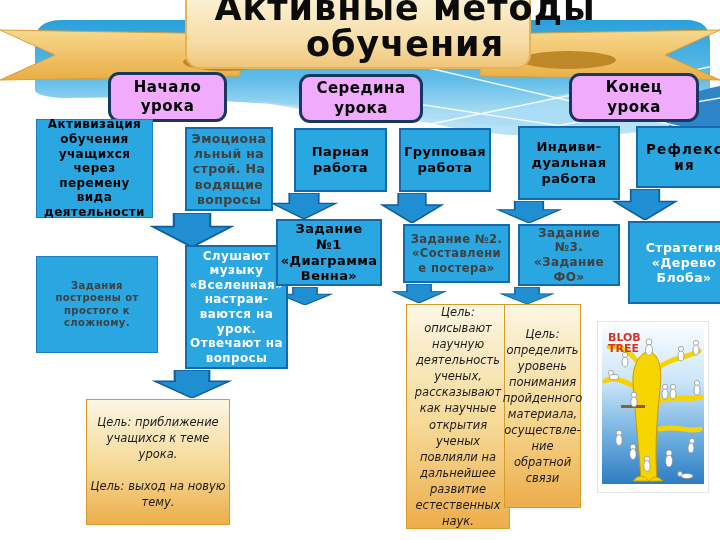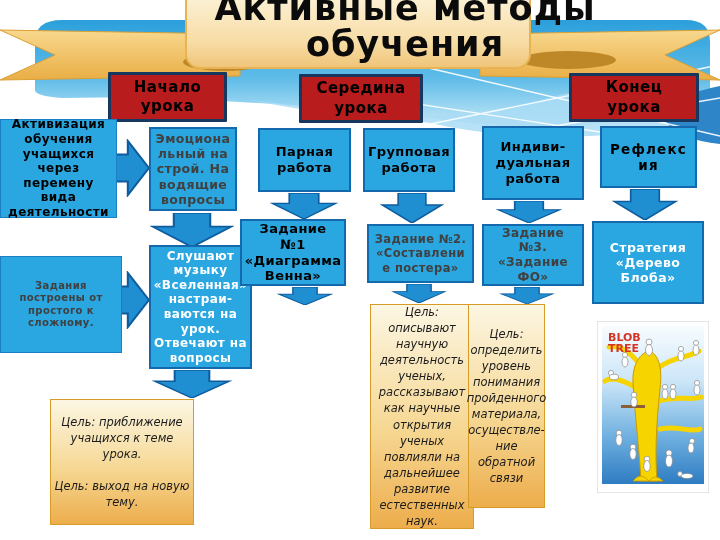--- a/index.html
+++ b/index.html
@@ -19,37 +19,37 @@
     background:#2AA7E1;border:2px solid #1468AC;color:#000;
     font-weight:bold;line-height:1.22;letter-spacing:.4px;
   }
   .blue.thin{border-width:1px;border-color:#1A7FC5;}
   .navy{color:#404040;}
   .white{color:#ffffff;}
   .ba{word-break:break-all;}
   .stage{
     position:absolute;display:flex;align-items:center;justify-content:center;
     text-align:center;box-sizing:border-box;
-    background:#b91c1c;border:3px solid #17375E;border-radius:1px;
+    background:#f0abfc;border:3px solid #17375E;border-radius:11px;
     font-size:15px;font-weight:bold;color:#000;letter-spacing:.5px;
     line-height:1.3;z-index:3;padding:18px;
   }
   .goal{
     background:linear-gradient(180deg,#FCF6E3 0%,#F6D894 55%,#EDAD4C 100%);
     border:1px solid #D79B28;font-style:italic;font-size:11.5px;
     color:#1c1c1c;line-height:1.4;white-space:pre-line;padding:16px 3px;
   }
   .arrow{position:absolute;z-index:2;}
   .arrow svg{width:100%;height:100%;}
   #title{
     position:absolute;left:145px;top:-10px;width:520px;z-index:2;
     text-align:center;font-weight:bold;color:#0b0b0b;
     font-size:35px;line-height:36px;letter-spacing:1px;
   }
-  .el{z-index:3;}
+  .el{z-index:3;margin-left:36px;}
 </style>
 </head>
 <body>
 
 <div id="slide">
 
   <svg class="layer" width="720" height="240" viewBox="0 0 720 240" preserveAspectRatio="none">
     <defs>
       <linearGradient id="bandGrad" x1="0" y1="0" x2="0" y2="1">
         <stop offset="0" stop-color="#2B9FDB"></stop>

